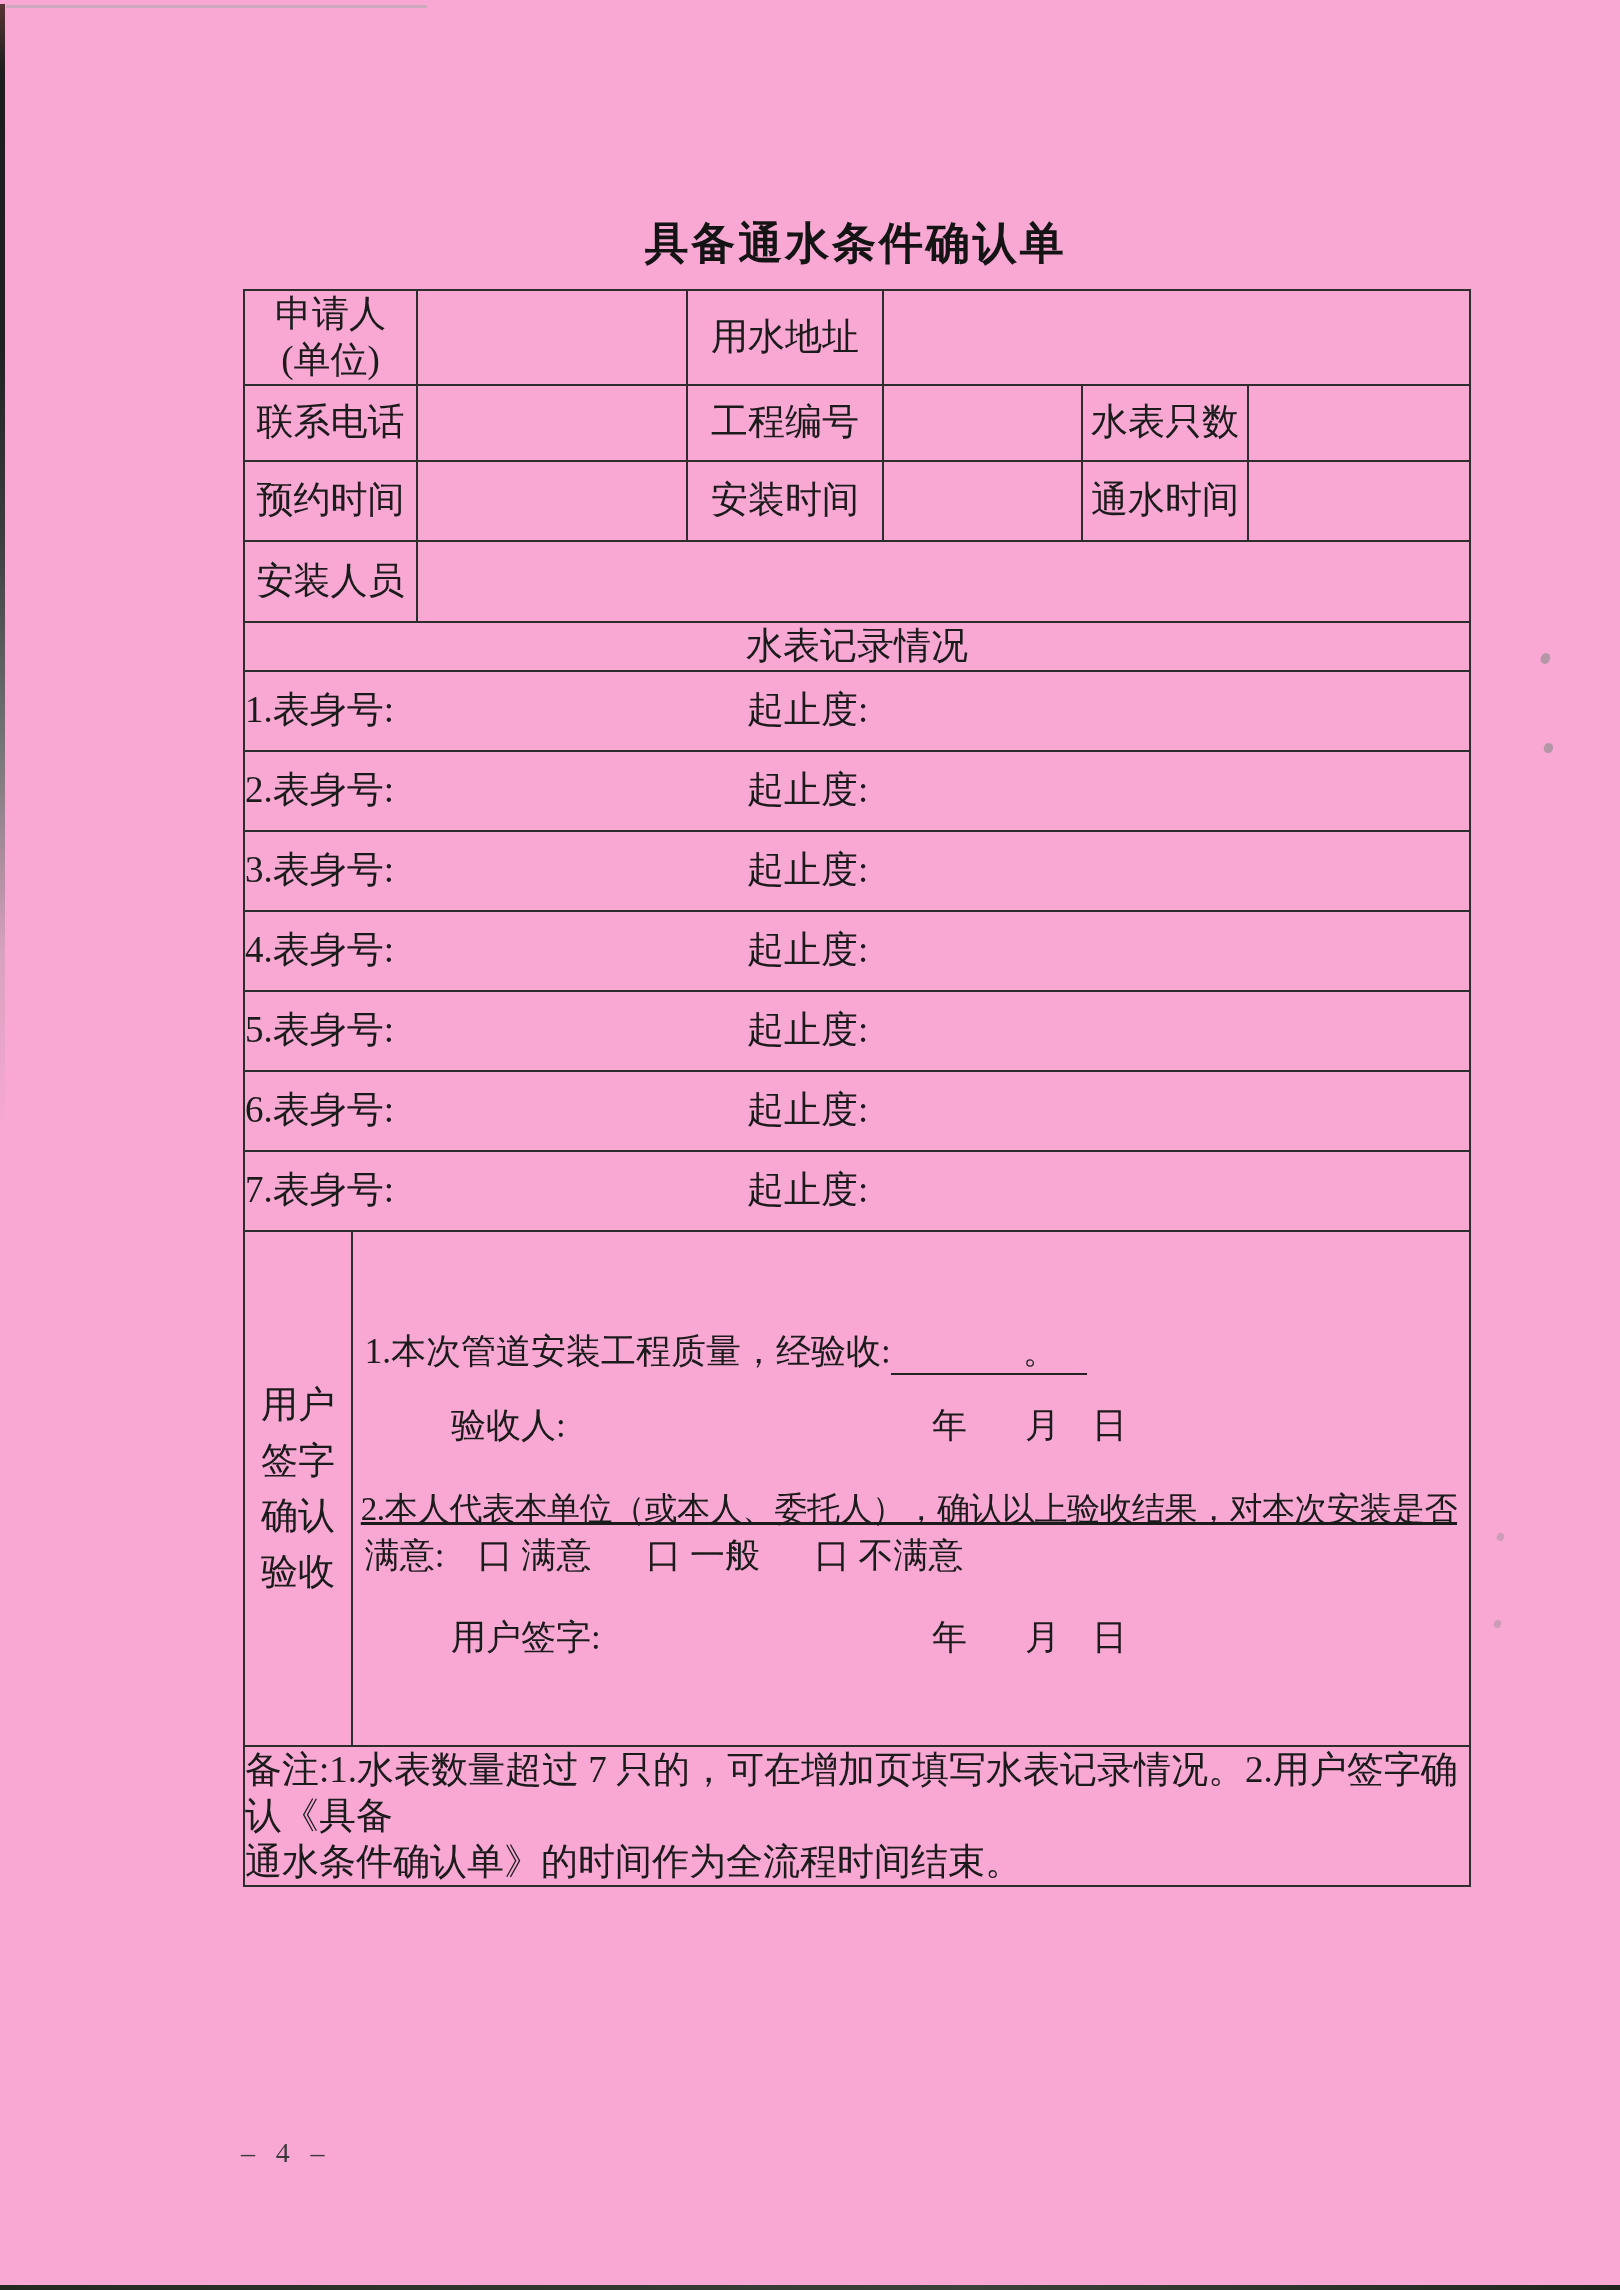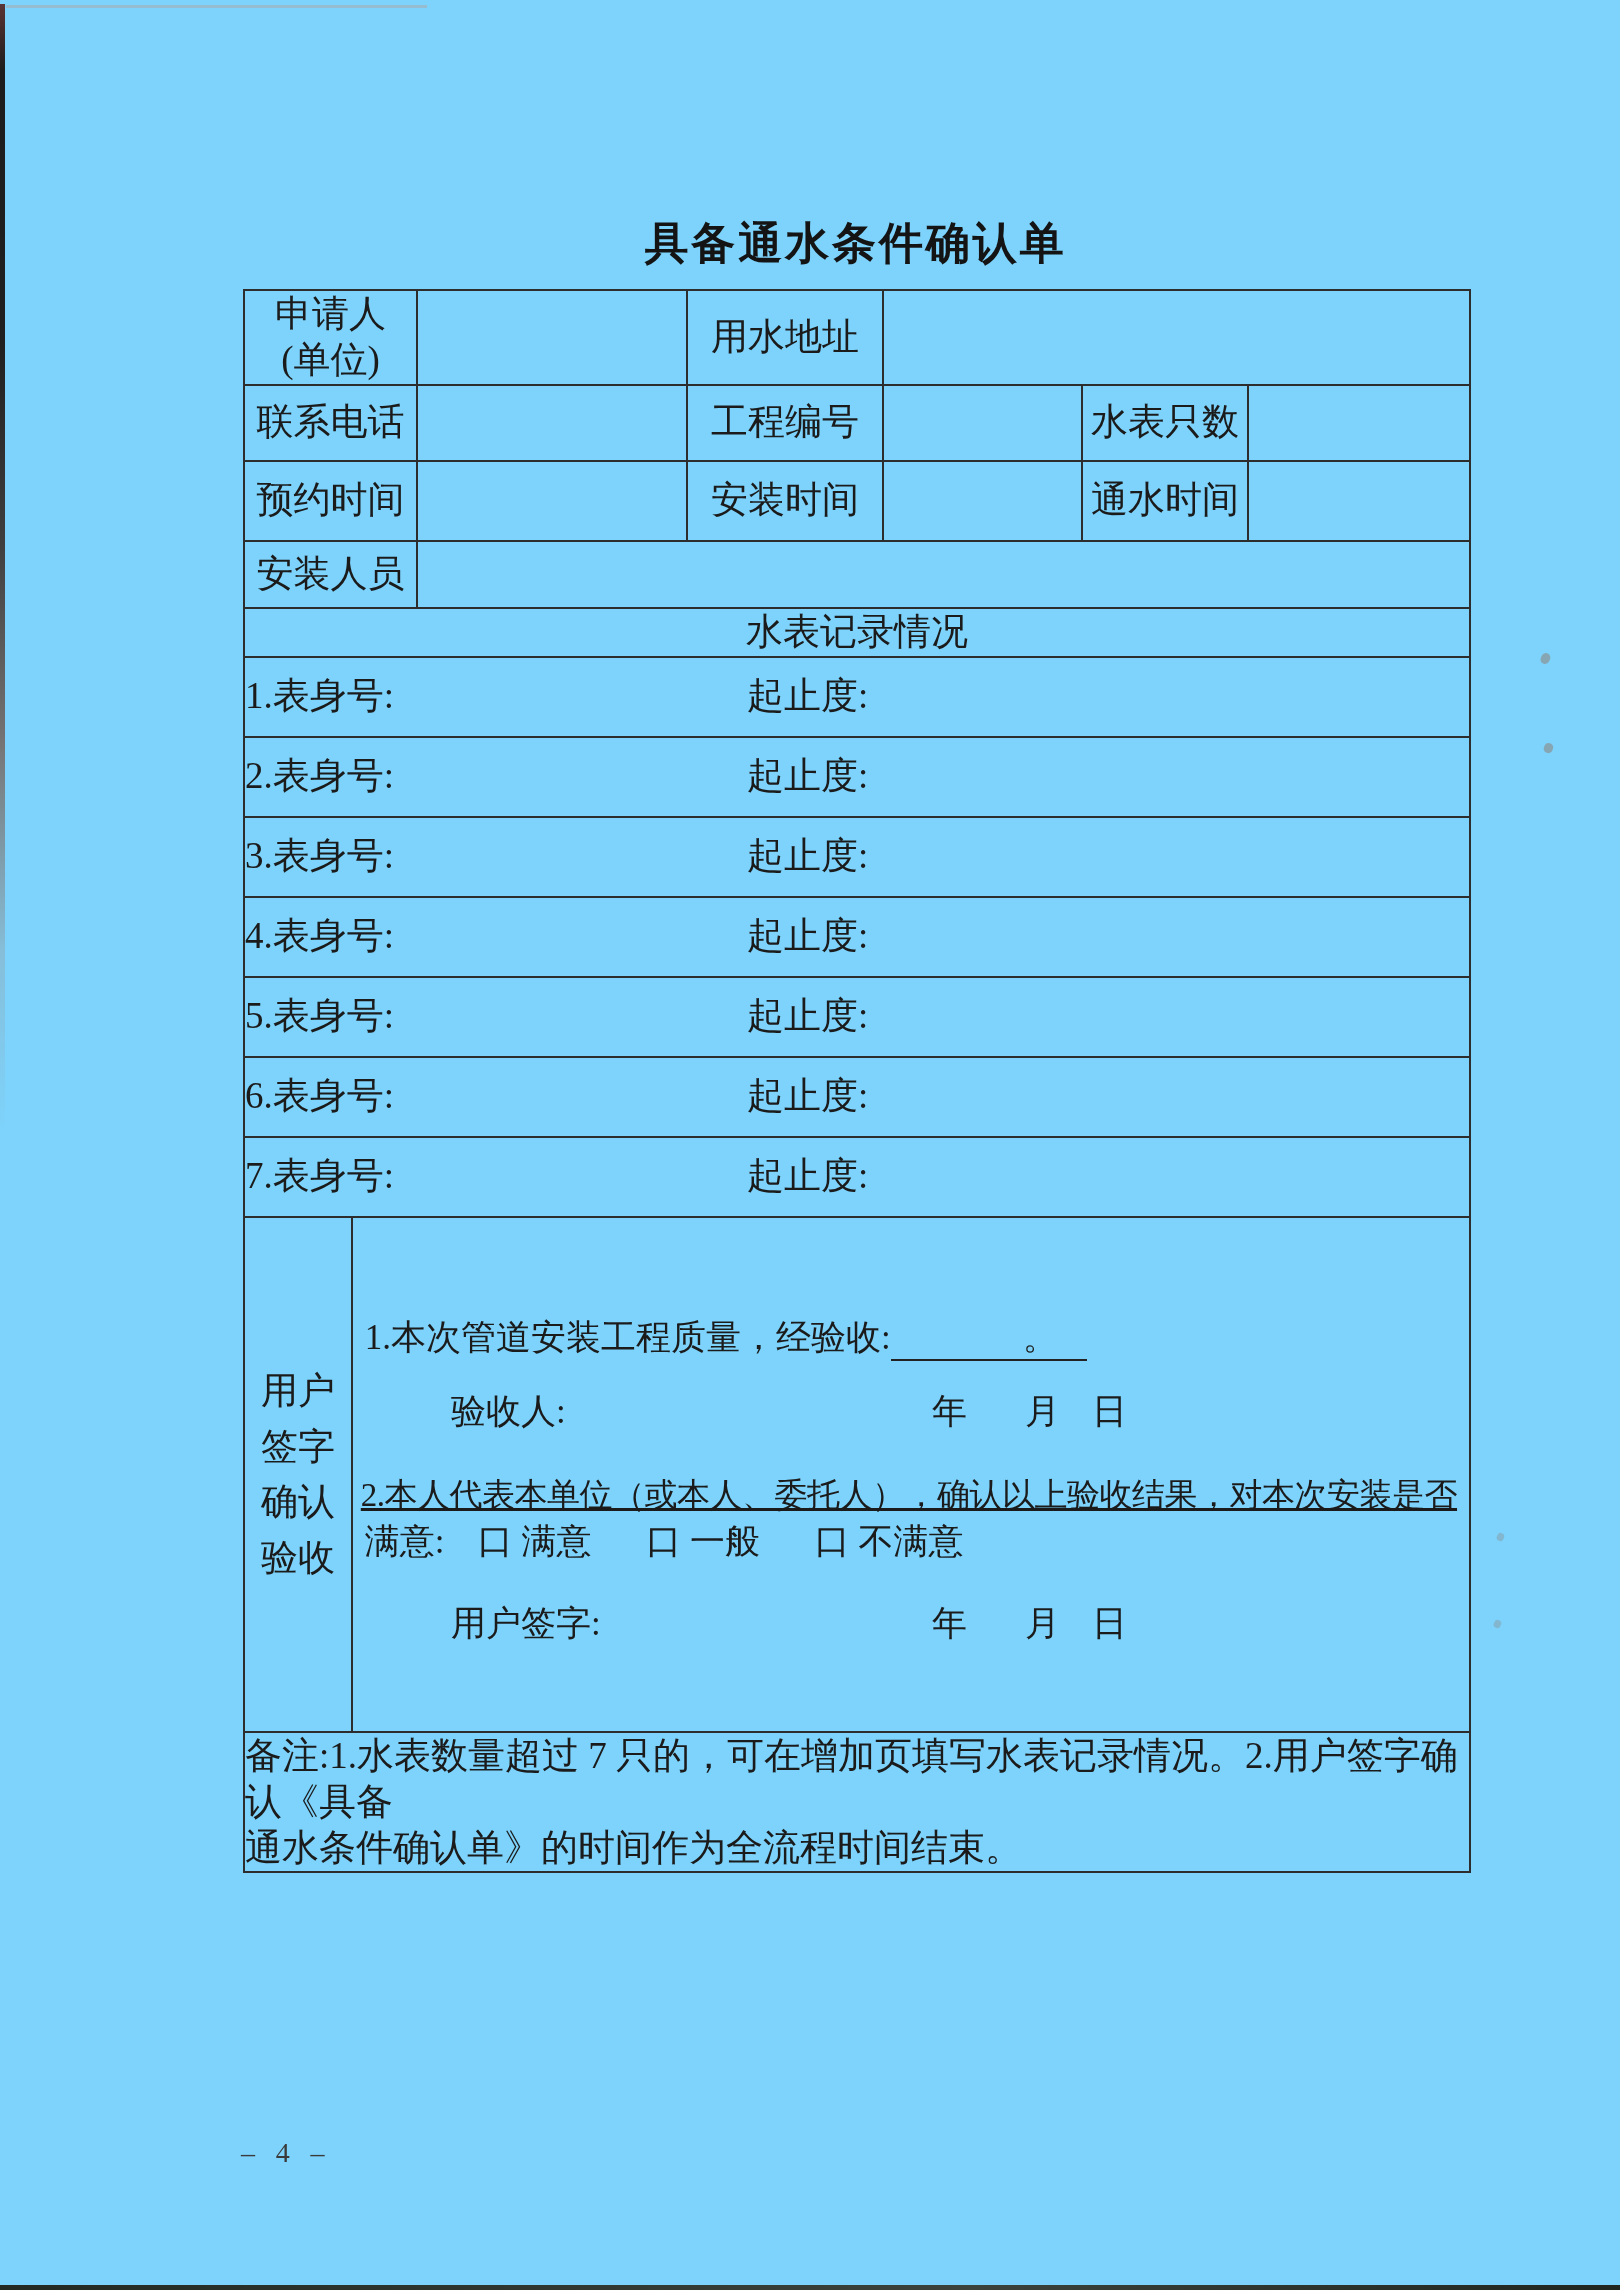--- a/index.html
+++ b/index.html
@@ -1,19 +1,19 @@
 <!DOCTYPE html>
 <html><head>
 <meta charset="utf-8">
 <style>
   html,body{margin:0;padding:0;background:#e8e8e8;}
   .page{
     position:relative;
     width:1620px;height:2291px;
-    background:#7dd3fc;
+    background:#f9a8d4;
     overflow:hidden;
     font-family:"Liberation Serif","DejaVu Serif",serif;
     color:#1b1b1b;
   }
   
   .edge-left{
     position:absolute;left:0;top:3.9px;width:4.9px;height:1127px;
     background:linear-gradient(180deg,#5a3434 0%,#1d1d1d 6%,#202020 30%,#3f3f3f 48%,#767676 66%,rgba(150,150,150,.35) 84%,rgba(150,150,150,0) 100%);
   }
   .edge-top{
@@ -121,21 +121,21 @@
 
     <tr style="height:80px">
       <td class="lbl">预约时间</td>
       <td class="val"></td>
       <td class="lbl">安装时间</td>
       <td class="val"></td>
       <td class="lbl">通水时间</td>
       <td class="val"></td>
     </tr>
 
-    <tr style="height:67px">
+    <tr style="height:81px">
       <td class="lbl">安装人员</td>
       <td class="val" colspan="5"></td>
     </tr>
 
     <tr style="height:49px">
       <td class="hdr" colspan="6">水表记录情况</td>
     </tr>
 
     <tr style="height:80px">
       <td class="meter" colspan="6">

